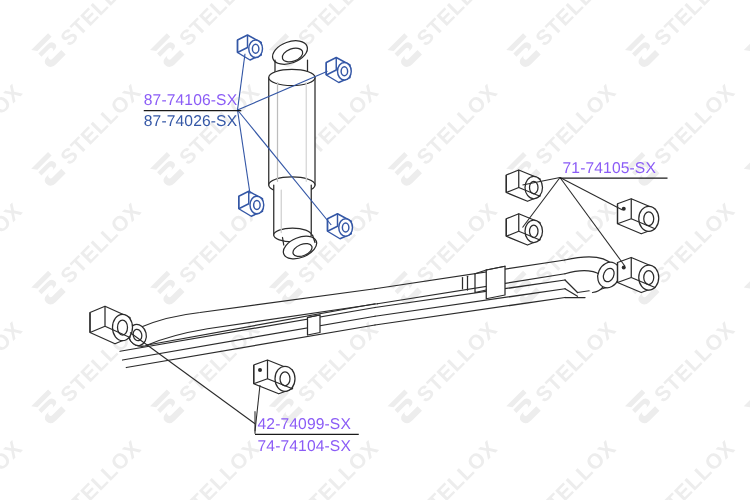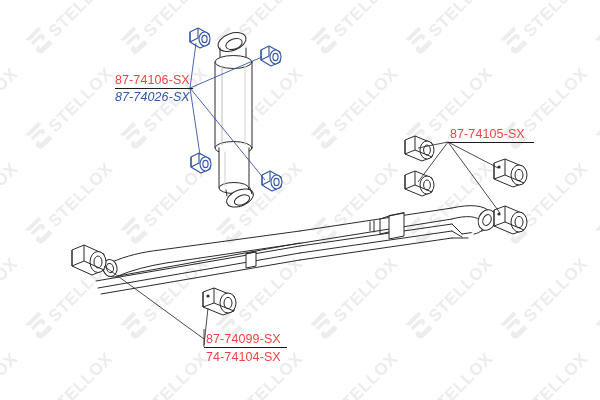--- a/index.html
+++ b/index.html
@@ -37,22 +37,22 @@
     height: 400px;
     z-index: 3;
   }
   .label {
     position: absolute;
     white-space: nowrap;
     font-size: 12.5px;
     letter-spacing: 0.1px;
     line-height: 14px;
   }
-  .label.black { color: #ef4444; }
-  .label.blue  { color: #3457a6; font-style: italic; }
+  .label.black { color: #8b5cf6; }
+  .label.blue  { color: #3457a6; }
   .rule {
     position: absolute;
     height: 1px;
     background: #1a1a1a;
   }
 </style>
 </head>
 <body>
 
 <div id="page">
@@ -422,23 +422,23 @@
 
   </svg>
 
   <div id="label-layer">
 
     <div class="label black" style="left:115px; top:73px;">87-74106-SX</div>
     <div class="rule" style="left:115px; top:88px; width:78px;"></div>
 
     <div class="label blue" style="left:115px; top:90px;">87-74026-SX</div>
 
-    <div class="label black" style="left:450px; top:127px;">87-74105-SX</div>
+    <div class="label black" style="left:450px; top:127px;">71-74105-SX</div>
     <div class="rule" style="left:448px; top:142px; width:86px;"></div>
 
-    <div class="label black" style="left:206px; top:332px;">87-74099-SX</div>
+    <div class="label black" style="left:206px; top:332px;">42-74099-SX</div>
     <div class="rule" style="left:204px; top:347px; width:83px;"></div>
 
     <div class="label black" style="left:206px; top:350px;">74-74104-SX</div>
 
   </div>
 
 </div>
 
 </body></html>

